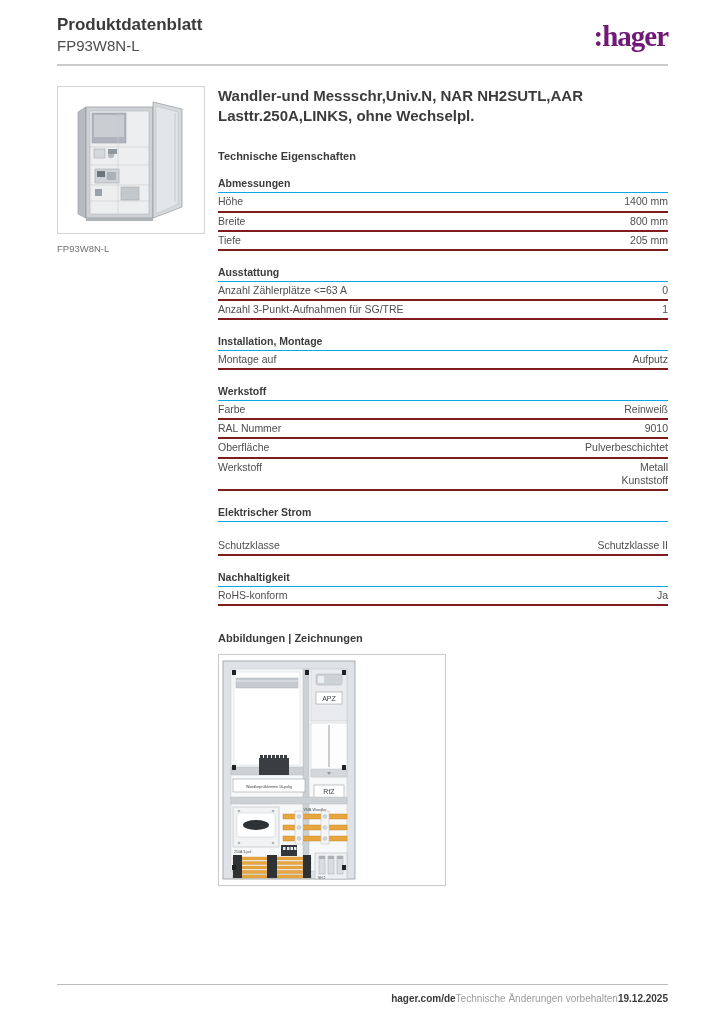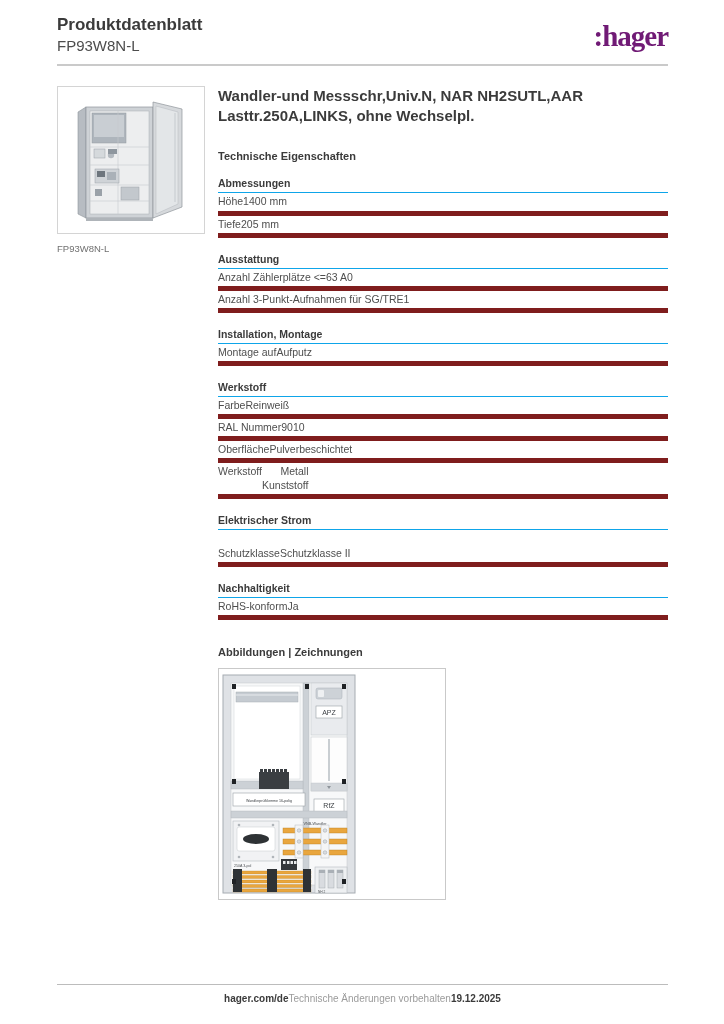--- a/index.html
+++ b/index.html
@@ -18,31 +18,31 @@
   .image-box{width:146px;height:146px;border:1px solid #d4d4d4;background:#fff;}
   .image-box svg{display:block;}
   .image-caption{margin-top:9px;font-size:9.5px;color:#707070;}
 
   .right-col{flex:1;min-width:0;}
   .product-title{font-size:15px;font-weight:700;color:#3b3b3b;line-height:1.3;}
   .tech-heading{font-size:11px;font-weight:700;color:#3b3b3b;margin-top:25px;}
 
   .spec-section{margin-top:15px;}
   .spec-title{font-size:10.5px;font-weight:700;color:#3b3b3b;padding-bottom:3px;border-bottom:1px solid #0ea5e9;}
-  .spec-row{display:flex;align-items:flex-start;
-    font-size:10.5px;color:#4e4e4e;padding:2px 0 2px 0;border-bottom:5px solid #7f1d1d;line-height:1.25;}
+  .spec-row{display:flex;justify-content:space-between;align-items:flex-start;
+    font-size:10.5px;color:#4e4e4e;padding:2px 0 2px 0;border-bottom:2px solid #7f1d1d;line-height:1.25;}
   .spec-label{text-align:left;}
   .spec-value{text-align:right;white-space:pre-line;}
 
   .drawings-heading{font-size:11px;font-weight:700;color:#3b3b3b;margin-top:26px;}
   .drawing-box{margin-top:10px;width:226px;height:230px;border:1px solid #c9c9c9;background:#fff;}
   .drawing-box svg{display:block;}
 
   .footer{position:absolute;left:57px;right:56px;top:984px;border-top:1px solid #bcbcbc;
-    padding-top:8px;display:flex;justify-content:center;align-items:baseline;font-size:10px;}
+    padding-top:8px;display:flex;justify-content:flex-end;align-items:baseline;font-size:10px;}
   .f-left{font-weight:700;color:#3b3b3b;}
   .f-center{color:#9b9b9b;}
   .f-right{font-weight:700;color:#3b3b3b;}
 </style>
 </head>
 <body>
 
 <div class="header">
   <div>
     <div class="doc-type">Produktdatenblatt</div>
@@ -91,20 +91,24 @@
     <div class="tech-heading">Technische Eigenschaften</div>
 
     <div>
         <section class="spec-section">
           <div class="spec-title">Abmessungen</div>
           <div class="spec-row">
             <span class="spec-label">Höhe</span>
             <span class="spec-value">1400 mm</span>
           </div>
           <div class="spec-row">
+            <span class="spec-label">Breite</span>
+            <span class="spec-value">800 mm</span>
+          </div>
+          <div class="spec-row">
             <span class="spec-label">Tiefe</span>
             <span class="spec-value">205 mm</span>
           </div>
         </section>
         <section class="spec-section">
           <div class="spec-title">Ausstattung</div>
           <div class="spec-row">
             <span class="spec-label">Anzahl Zählerplätze &lt;=63 A</span>
             <span class="spec-value">0</span>
           </div>

